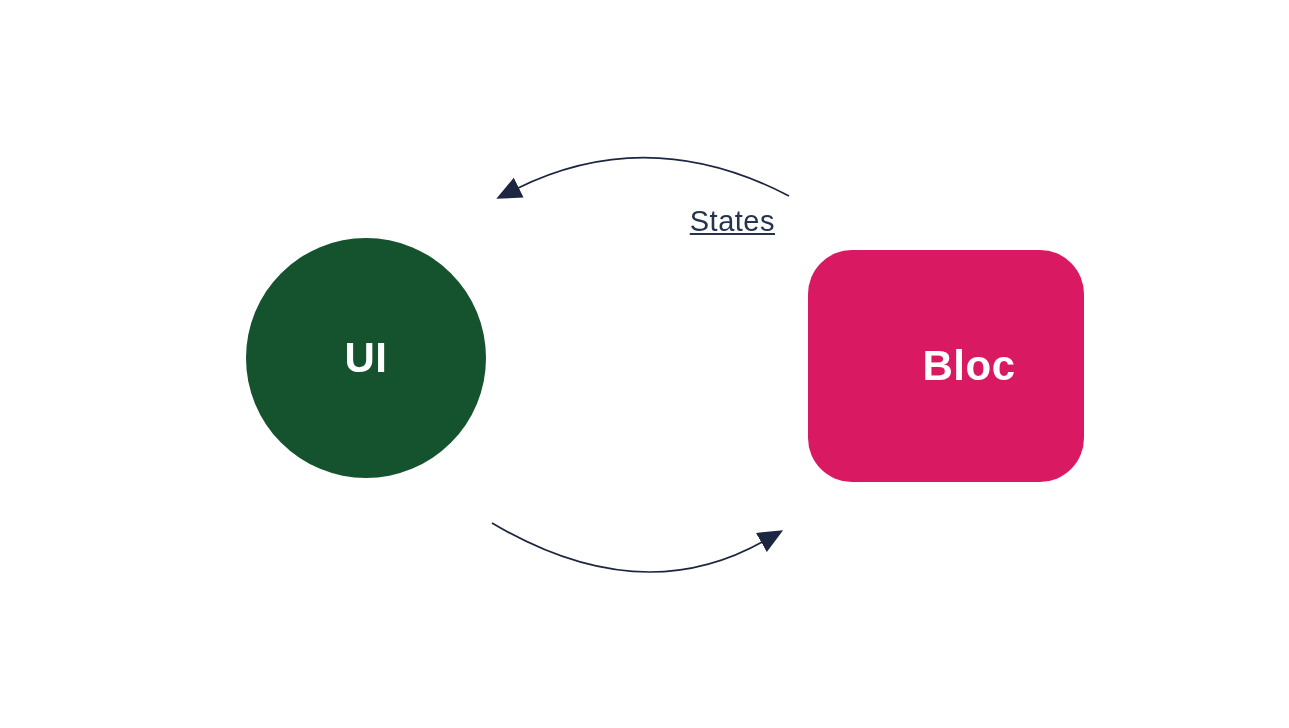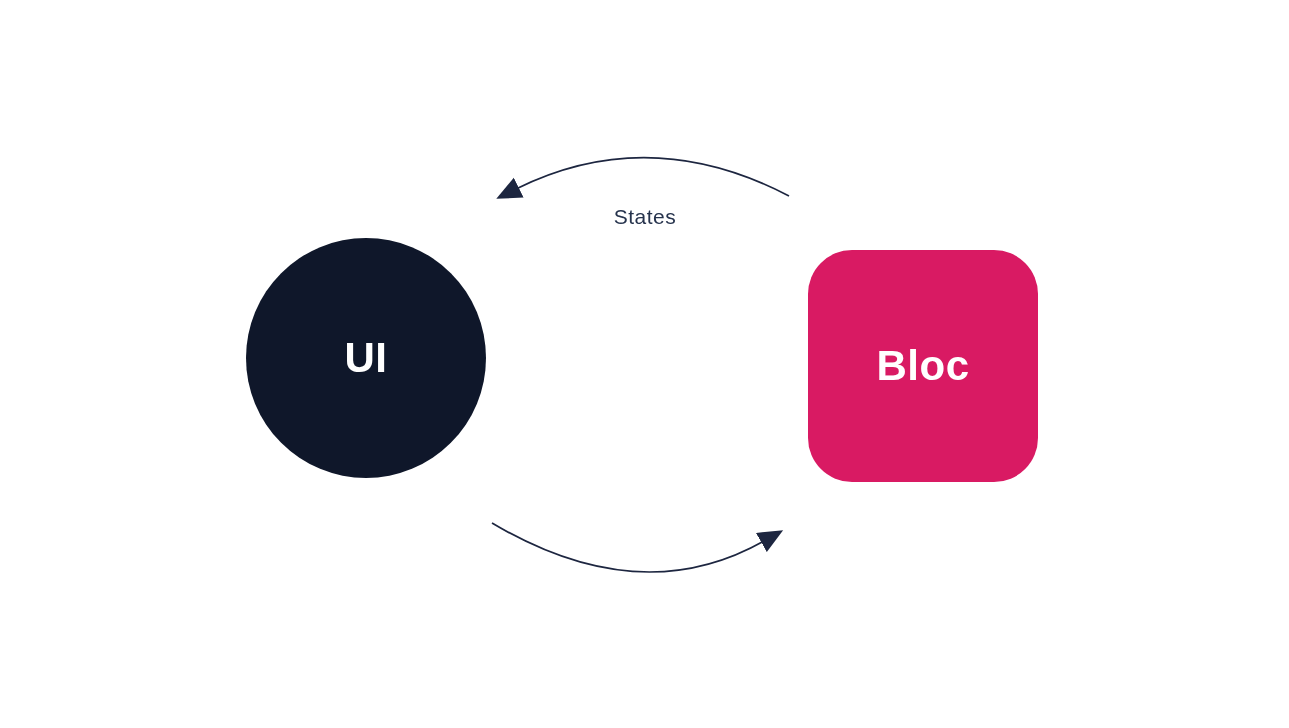--- a/index.html
+++ b/index.html
@@ -49,24 +49,25 @@
   .node-square {
     left: 808px;
     top: 250px;
     width: 230px;
     height: 232px;
     border-radius: 44px;
   }
   .edge-label {
     position: absolute;
     width: 260px;
-    text-align: center;
-    font-size: 21px;
+    text-align: right;
+    font-size: 29px;
     font-weight: 500;
     letter-spacing: 0.5px;
+    text-decoration: underline;
   }
   .edge-label-states {
     left: 515px;
     top: 205px;
   }
   .edge-label-events {
     left: 515px;
     top: 471px;
   }
 </style>
@@ -78,24 +79,24 @@
   <svg class="arcs" viewBox="0 0 1289 728" xmlns="http://www.w3.org/2000/svg" aria-hidden="true">
     <defs>
       <marker id="arrowhead" markerUnits="userSpaceOnUse" markerWidth="30" markerHeight="26" refX="3" refY="11" orient="auto">
         <path d="M0,0 L25,11 L0,22 Z" fill="#1D2640"></path>
       </marker>
     </defs>
     <path class="arc" d="M 789 196 Q 649 123 516 189" marker-end="url(#arrowhead)" stroke="#1D2640"></path>
     <path class="arc" d="M 492 523 Q 640 611 764 541" marker-end="url(#arrowhead)" stroke="#1D2640"></path>
   </svg>
 
-  <div class="node node-circle" style="background-color: #0f172a;">
+  <div class="node node-circle" style="background-color: #14532d;">
     <span style="color: rgb(255, 255, 255);">UI</span>
   </div>
 
-  <div class="node node-square" style="background-color: rgb(217, 26, 99);">
+  <div class="node node-square" style="background-color: rgb(217, 26, 99); padding-left: 46px;">
     <span style="color: rgb(255, 255, 255);">Bloc</span>
   </div>
 
   <div class="edge-label edge-label-states" style="color: rgb(38, 51, 77);">States</div>
 
 
 </div>
 
 </body></html>

